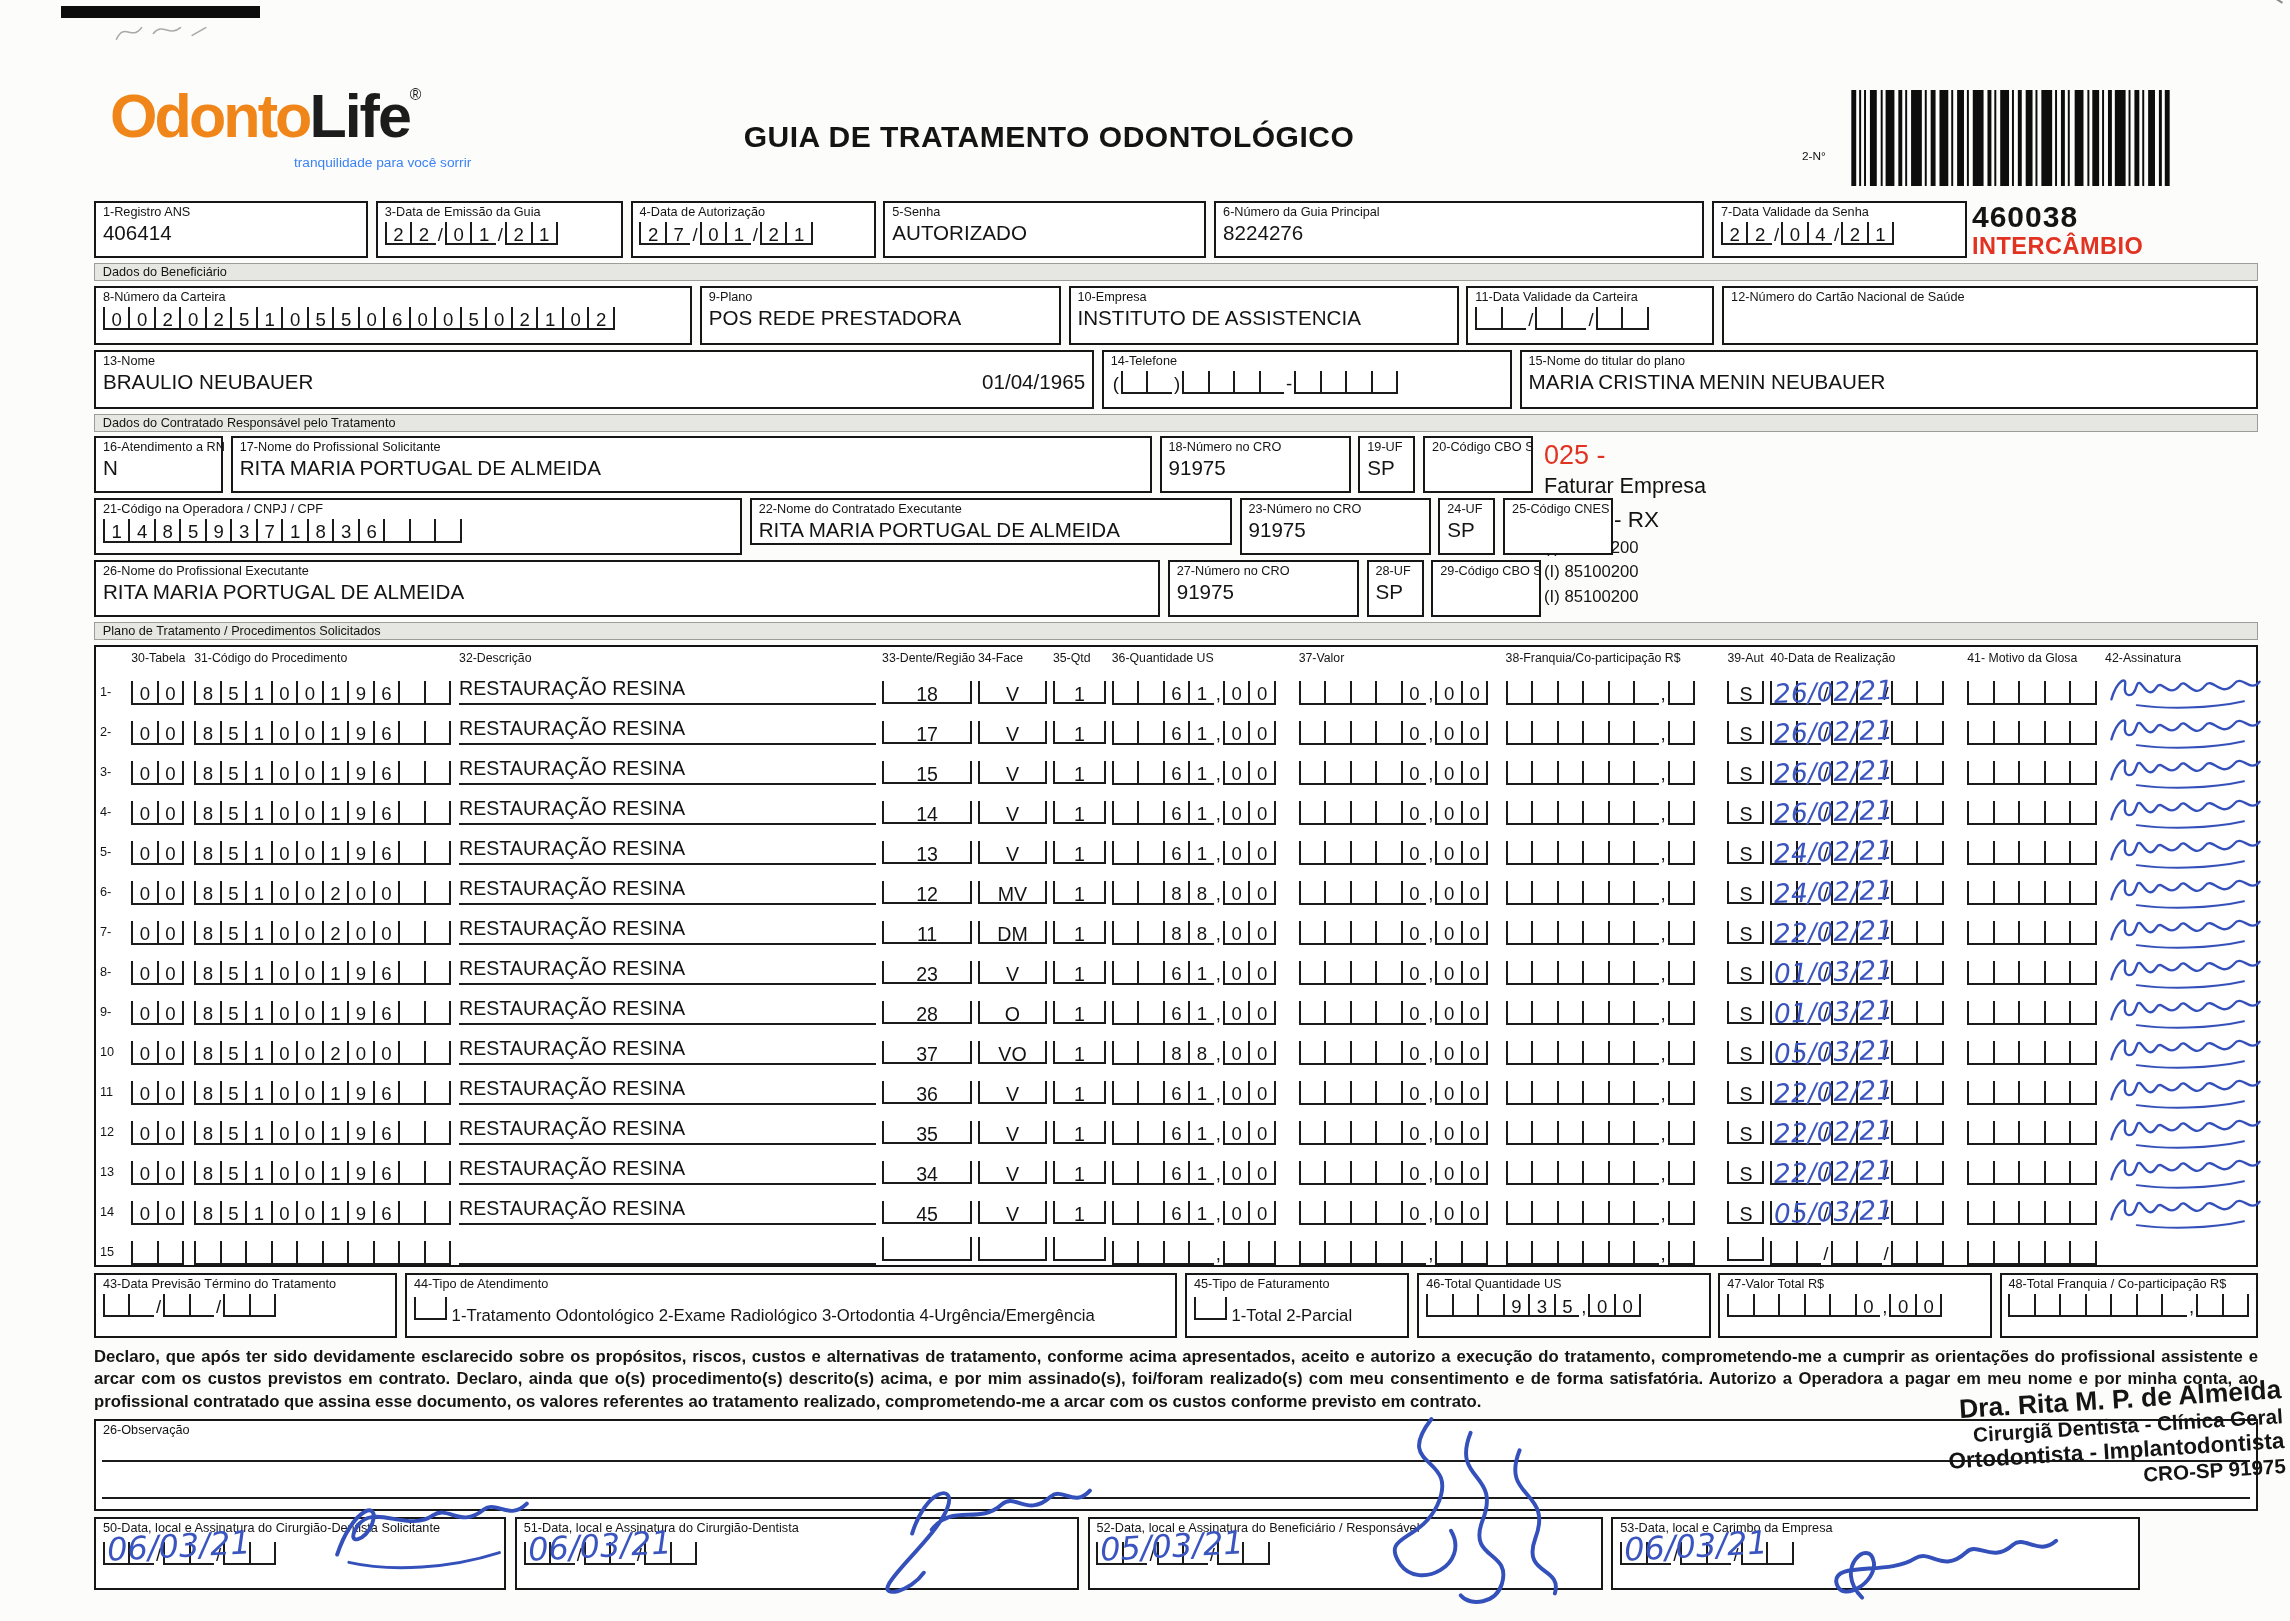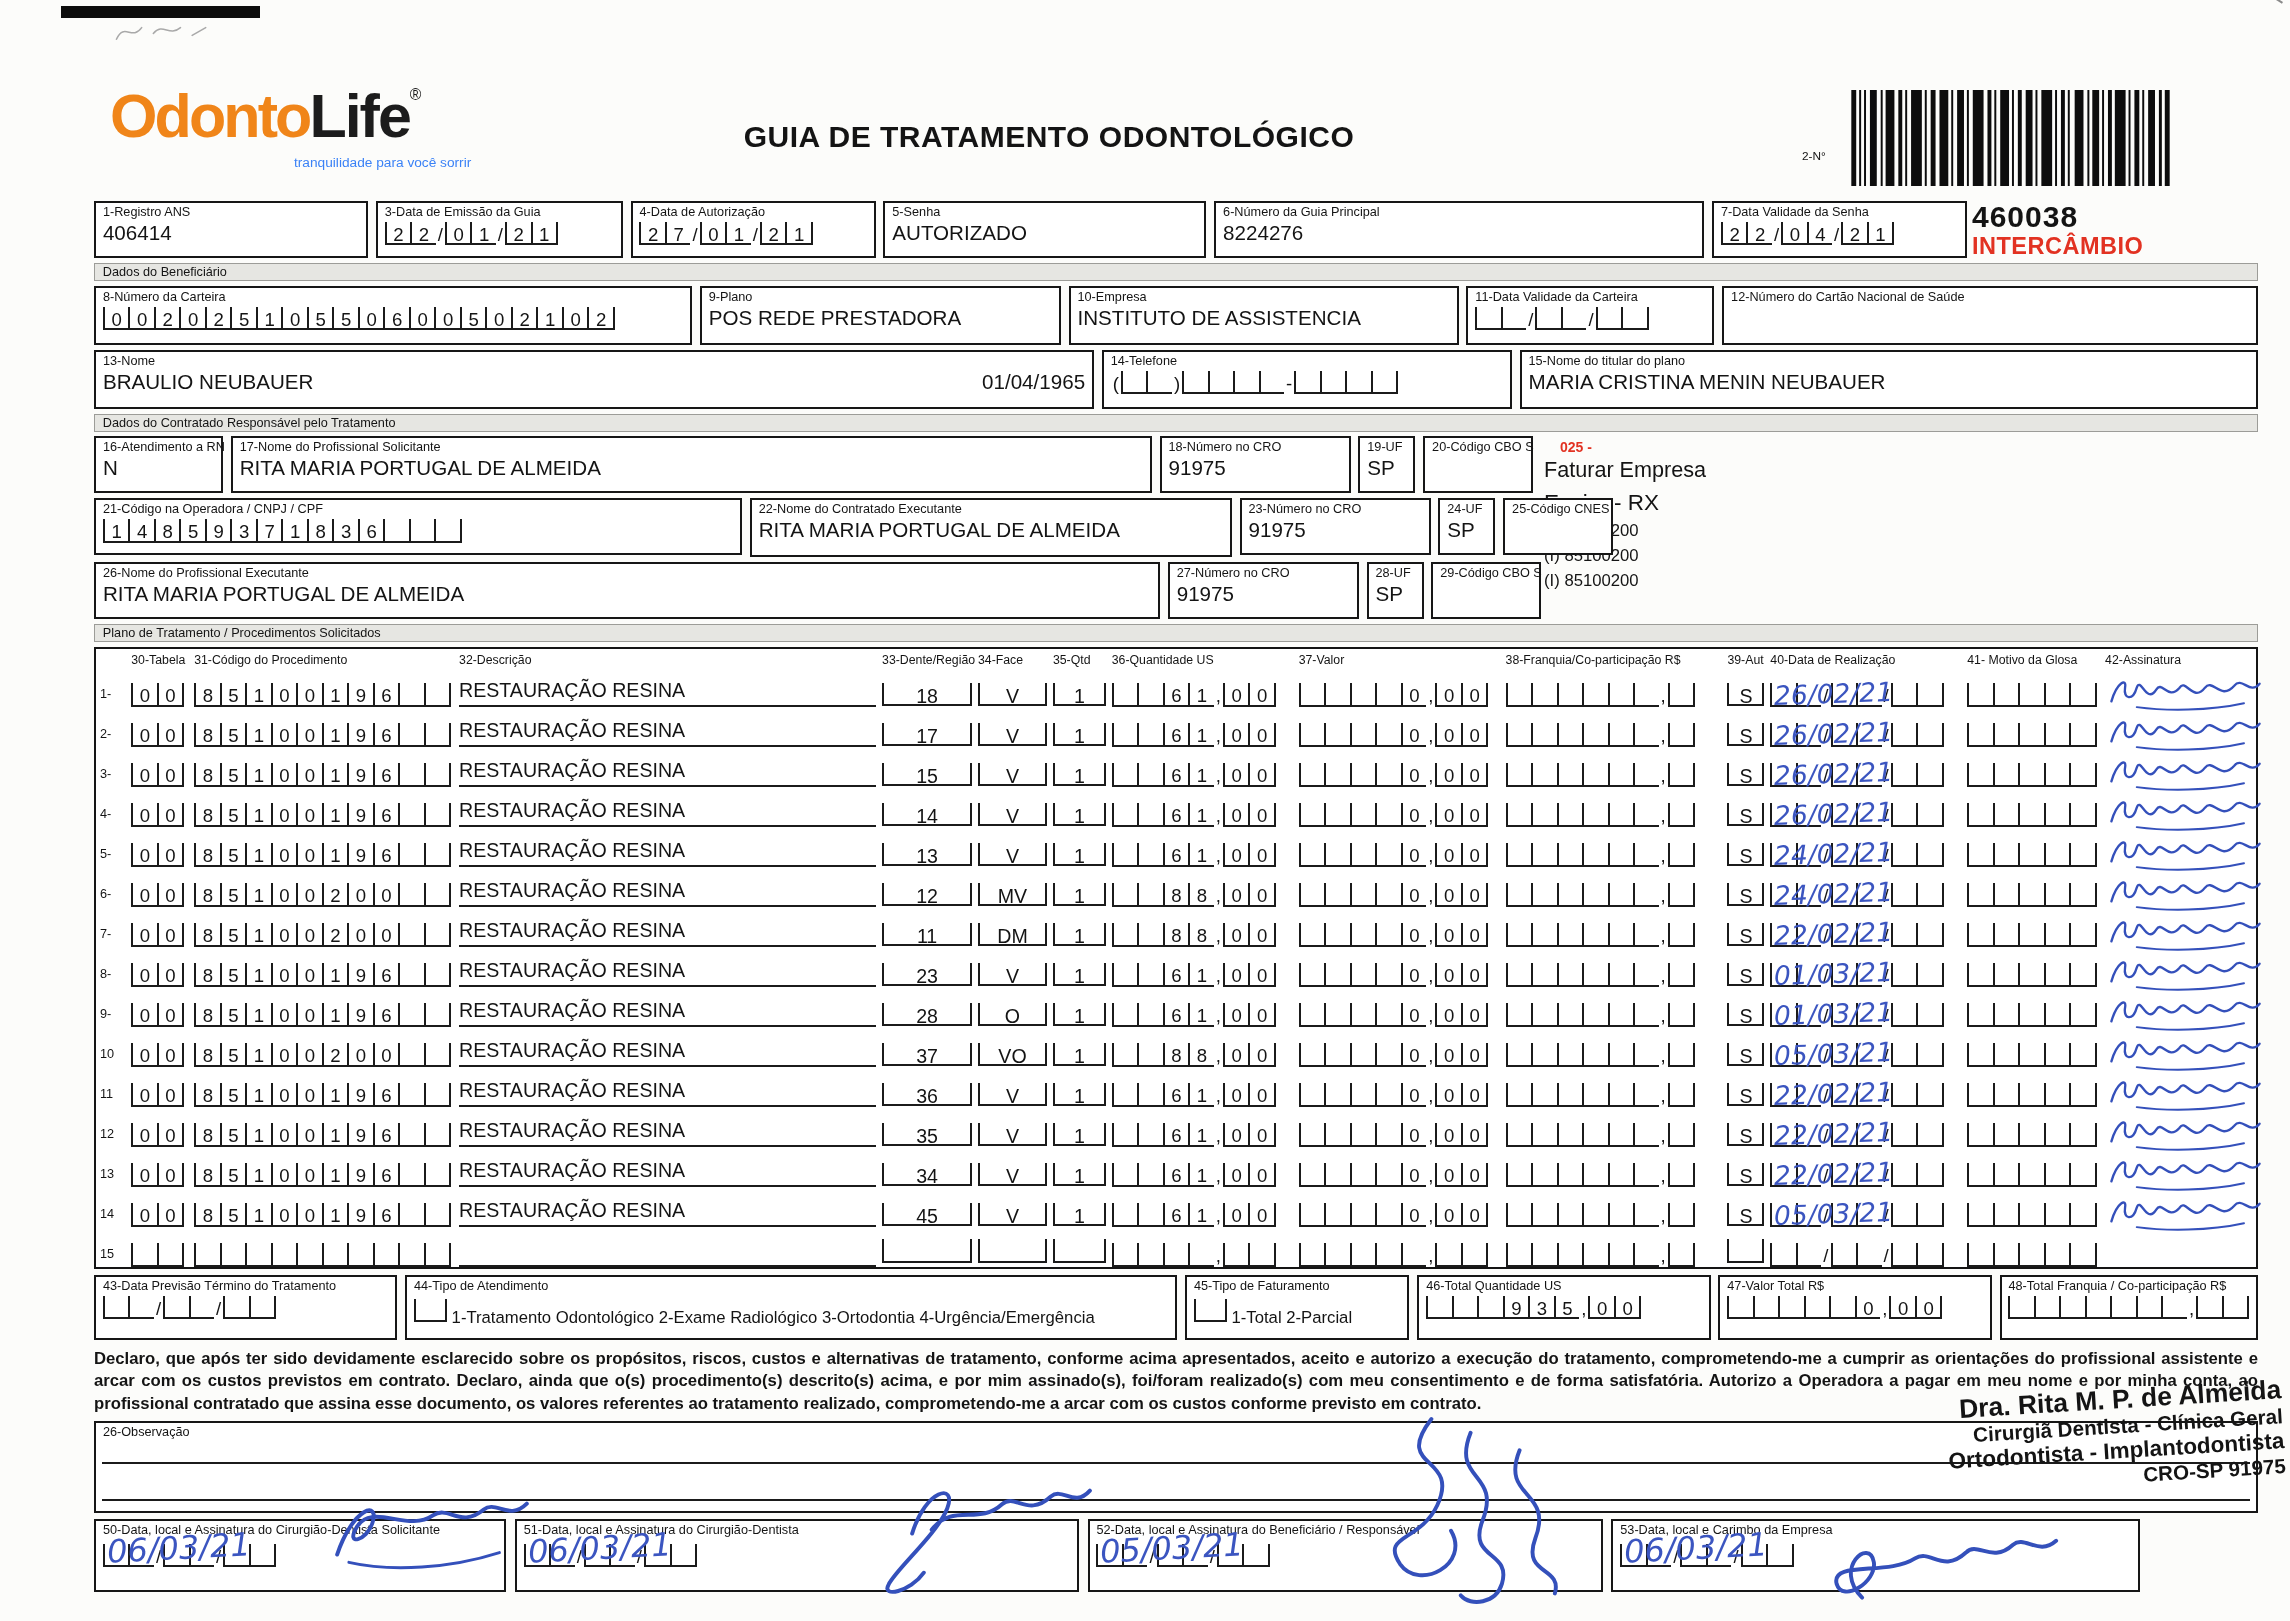--- a/index.html
+++ b/index.html
@@ -31,21 +31,21 @@
            font-size:18.6px;text-align:center;line-height:25.5px;flex:none;}
   .comb .c:last-child{border-right:2px solid #1b1b1b;}
   .comb .sep{font-size:18.6px;line-height:21.6px;padding:0 2px;flex:none;}
   .cellbox{display:inline-block;min-width:33px;height:23.5px;border-left:2px solid #1b1b1b;border-right:2px solid #1b1b1b;
            border-bottom:2px solid #1b1b1b;text-align:center;font-size:19.6px;line-height:27.4px;padding:0 2.9px;box-sizing:border-box;}
   .uline{border-bottom:2px solid #1b1b1b;}
   .hand{font-family:"DejaVu Sans",sans-serif;font-style:italic;color:#3b55c0;}
   .redtext{color:#e23222;}
   
   .annot{position:absolute;left:1544px;top:439px;line-height:1.25;white-space:nowrap;}
-  .annot .a1{font-size:14px;font-weight:bold;margin-left:16px;}
+  .annot .a1{font-size:27px;font-weight:normal;}
   .annot .a2{font-size:21.6px;}
   .annot .a3{font-size:22.5px;margin-top:5.9px;}
   .annot .a4{font-size:16.7px;margin-top:3.9px;}
   
   .ptable{border:2.9px solid #141414;background:#fff;margin-bottom:5.9px;}
   .phead{display:flex;gap:5.9px;padding:3.9px 3.9px 0;font-size:12.3px;}
   .phead span{white-space:nowrap;overflow:visible;}
   .prow{display:flex;gap:5.9px;align-items:flex-end;height:40px;padding:0 3.9px;}
   .w-n{width:25.5px;flex:none;font-size:12.7px;line-height:23.5px;}
   .w-tab{width:57px;flex:none;}
@@ -334,21 +334,21 @@
             <span class="c">7</span>
             <span class="c">1</span>
             <span class="c">8</span>
             <span class="c">3</span>
             <span class="c">6</span>
             <span class="c"></span>
             <span class="c"></span>
             <span class="c"></span>
           </div>
       </div>
-      <div class="box" style="width:482px;height:59px">
+      <div class="box" style="width:482px;height:47px">
         <div class="lbl">22-Nome do Contratado Executante</div>
         <div class="val">RITA MARIA PORTUGAL DE ALMEIDA</div>
       </div>
       <div class="box" style="width:191px;height:57px">
         <div class="lbl">23-Número no CRO</div>
         <div class="val">91975</div>
       </div>
       <div class="box" style="width:57px;height:57px">
         <div class="lbl">24-UF</div>
         <div class="val">SP</div>

